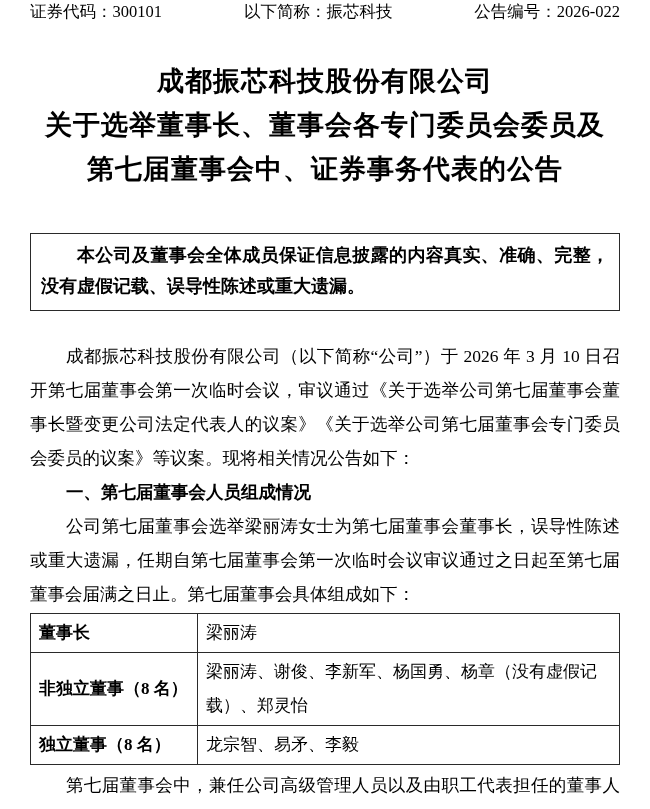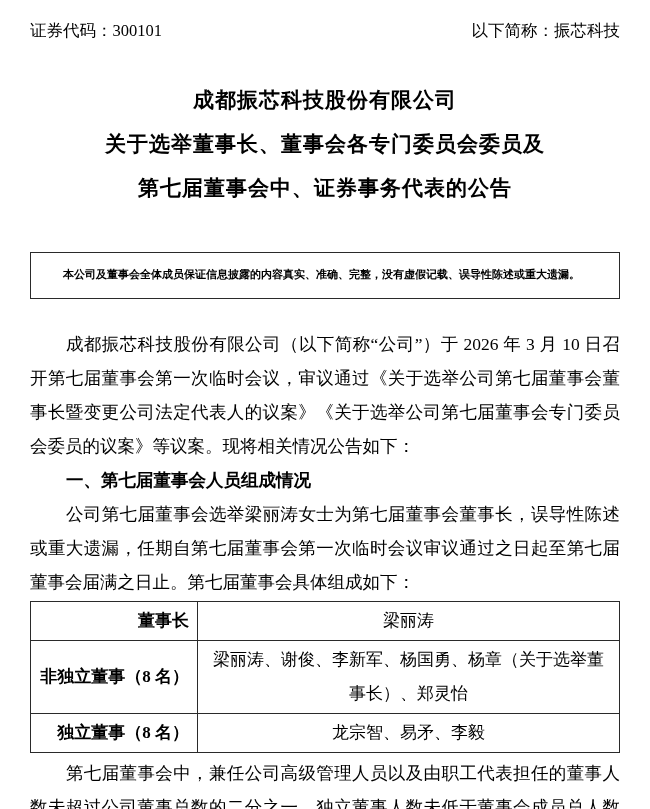--- a/index.html
+++ b/index.html
@@ -10,47 +10,47 @@
   .page {
     position: relative;
     width: 650px;
     height: 809px;
     margin: 0 auto;
     background: #ffffff;
     color: #000000;
     font-family: "Liberation Serif", "DejaVu Serif", serif;
     overflow: hidden;
     box-sizing: border-box;
-    padding: 20px 30px 0 30px;
+    padding: 1px 30px 0 30px;
   }
   
   .meta-row {
     display: flex;
     justify-content: space-between;
     align-items: baseline;
     font-size: 16.5px;
     line-height: 22px;
     white-space: nowrap;
   }
   
   .title-block {
     margin-top: 36px;
     text-align: center;
     font-family: "Liberation Sans", "DejaVu Sans", sans-serif;
     font-weight: bold;
-    font-size: 21px;
+    font-size: 27px;
     line-height: 44px;
     letter-spacing: 1px;
   }
   
   .disclaimer-box {
     margin-top: 42px;
     border: 1px solid #2a2a2a;
     padding: 6px 10px 8px 10px;
-    font-size: 11px;
+    font-size: 18px;
     font-weight: bold;
     line-height: 31px;
     text-align: justify;
   }
   .disclaimer-box p {
     margin: 0;
     text-indent: 2em;
   }
   
   .body-text {
@@ -76,35 +76,36 @@
     font-size: 17px;
   }
   table.board-table td {
     border: 1px solid #2a2a2a;
     padding: 2px 8px;
     height: 24px;
     vertical-align: middle;
   }
   table.board-table td.role-cell {
     width: 150px;
-    text-align: right;
+    text-align: left;
     font-weight: bold;
   }
   table.board-table td.members-cell {
-    text-align: center;
+    text-align: left;
   }
 </style>
 </head>
 <body>
 
 <div class="page">
 
   <div class="meta-row">
     <span>证券代码：300101</span>
     <span>以下简称：振芯科技</span>
+    <span>公告编号：2026-022</span>
   </div>
 
   <div class="title-block">
     <div>成都振芯科技股份有限公司</div>
     <div>关于选举董事长、董事会各专门委员会委员及</div>
     <div>第七届董事会中、证券事务代表的公告</div>
   </div>
 
   <div class="disclaimer-box">
     <p>本公司及董事会全体成员保证信息披露的内容真实、准确、完整，没有虚假记载、误导性陈述或重大遗漏。</p>
@@ -116,21 +117,21 @@
     <p>公司第七届董事会选举梁丽涛女士为第七届董事会董事长，误导性陈述或重大遗漏，任期自第七届董事会第一次临时会议审议通过之日起至第七届董事会届满之日止。第七届董事会具体组成如下：</p>
 
     <table class="board-table">
       <tbody>
         <tr>
           <td class="role-cell">董事长</td>
           <td class="members-cell">梁丽涛</td>
         </tr>
         <tr>
           <td class="role-cell">非独立董事（8 名）</td>
-          <td class="members-cell">梁丽涛、谢俊、李新军、杨国勇、杨章（关于选举董事长）、郑灵怡</td>
+          <td class="members-cell">梁丽涛、谢俊、李新军、杨国勇、杨章（没有虚假记载）、郑灵怡</td>
         </tr>
         <tr>
           <td class="role-cell">独立董事（8 名）</td>
           <td class="members-cell">龙宗智、易矛、李毅</td>
         </tr>
       </tbody>
     </table>
 
     <p>第七届董事会中，兼任公司高级管理人员以及由职工代表担任的董事人数未超过公司董事总数的二分之一，独立董事人数未低于董事会成员总人数的三分之一，符合相关法律法规和《成都振芯科技股份有限公司章程》（以下简称“《公司章程》”）的要求。</p>
   </div>

